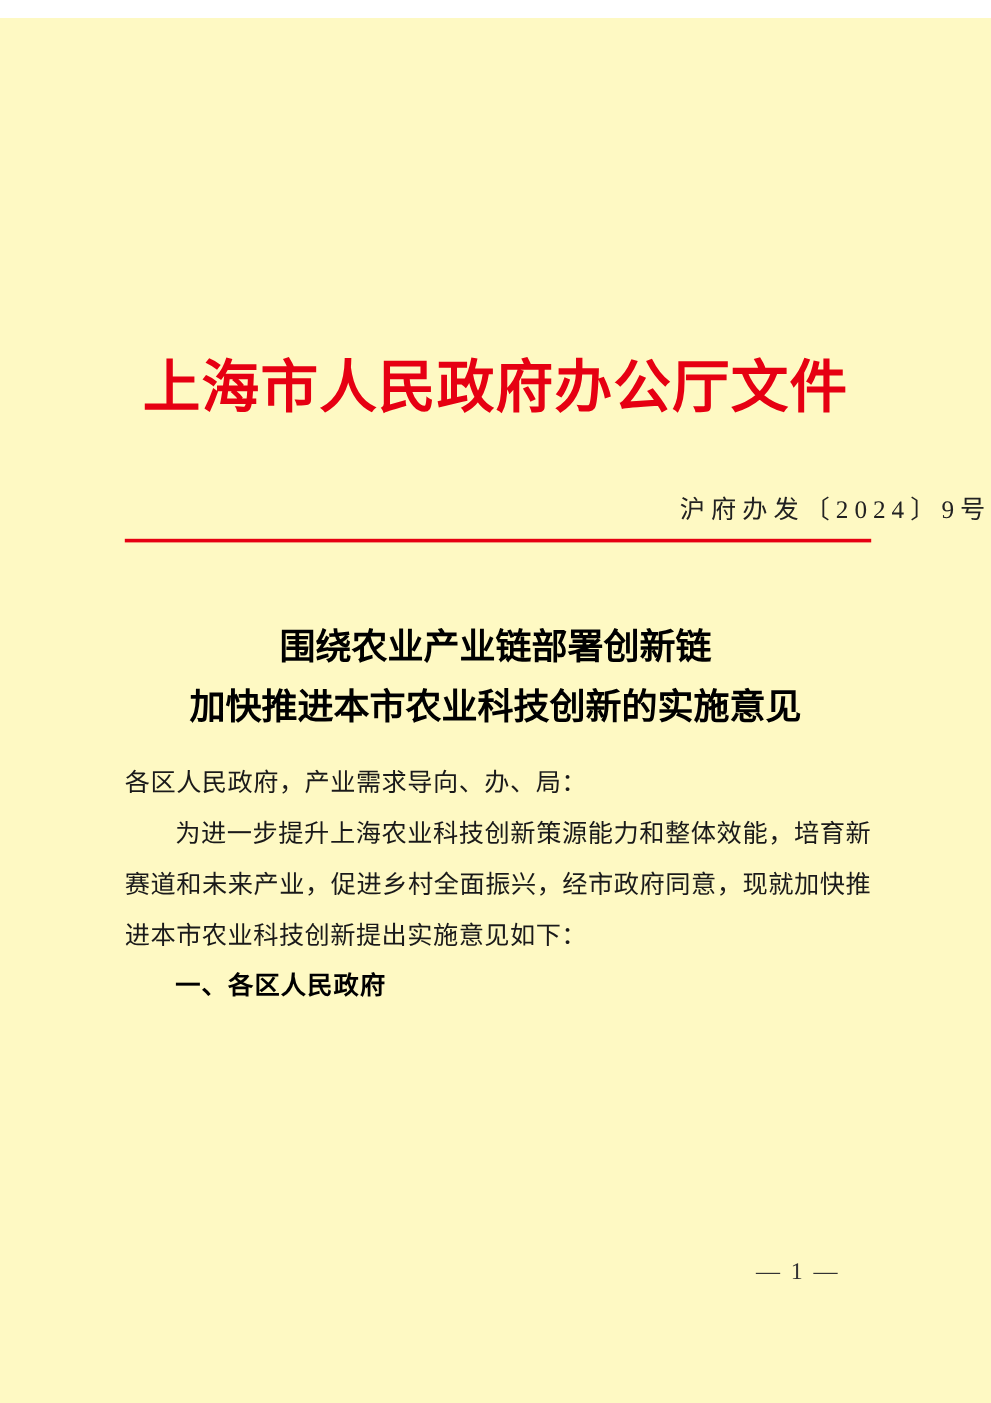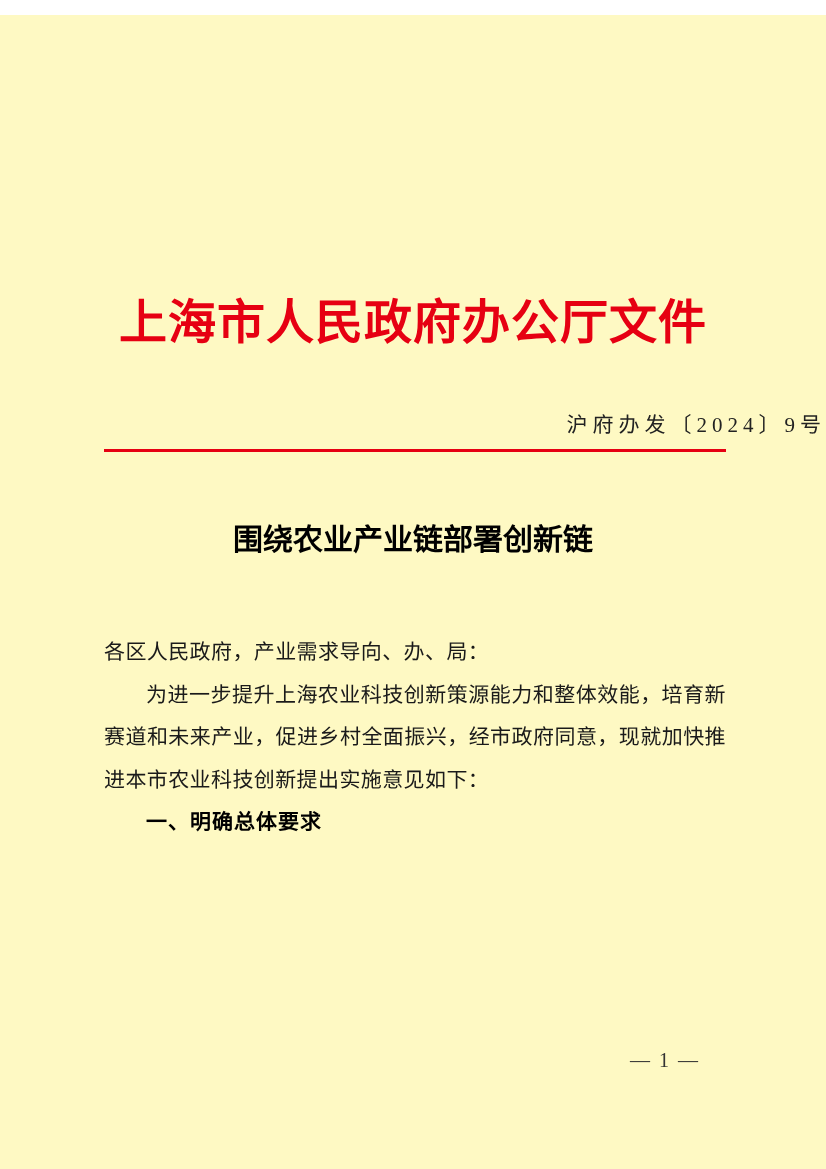--- a/index.html
+++ b/index.html
@@ -94,23 +94,24 @@
 <div class="page">
 
   <div class="org-title">上海市人民政府办公厅文件</div>
 
   <div class="doc-number">沪府办发〔2024〕9号</div>
 
   <div class="red-line"></div>
 
   <div class="doc-title">
     <div>围绕农业产业链部署创新链</div>
+    <div>加快推进本市农业科技创新的实施意见</div>
   </div>
 
   <div class="body-block">
     <p class="salutation">各区人民政府，产业需求导向、办、局：</p>
     <p class="para">为进一步提升上海农业科技创新策源能力和整体效能，培育新赛道和未来产业，促进乡村全面振兴，经市政府同意，现就加快推进本市农业科技创新提出实施意见如下：</p>
-    <p class="section-heading">一、明确总体要求</p>
+    <p class="section-heading">一、各区人民政府</p>
   </div>
 
   <div class="page-number">— 1 —</div>
 
 </div>
 
 </body></html>

